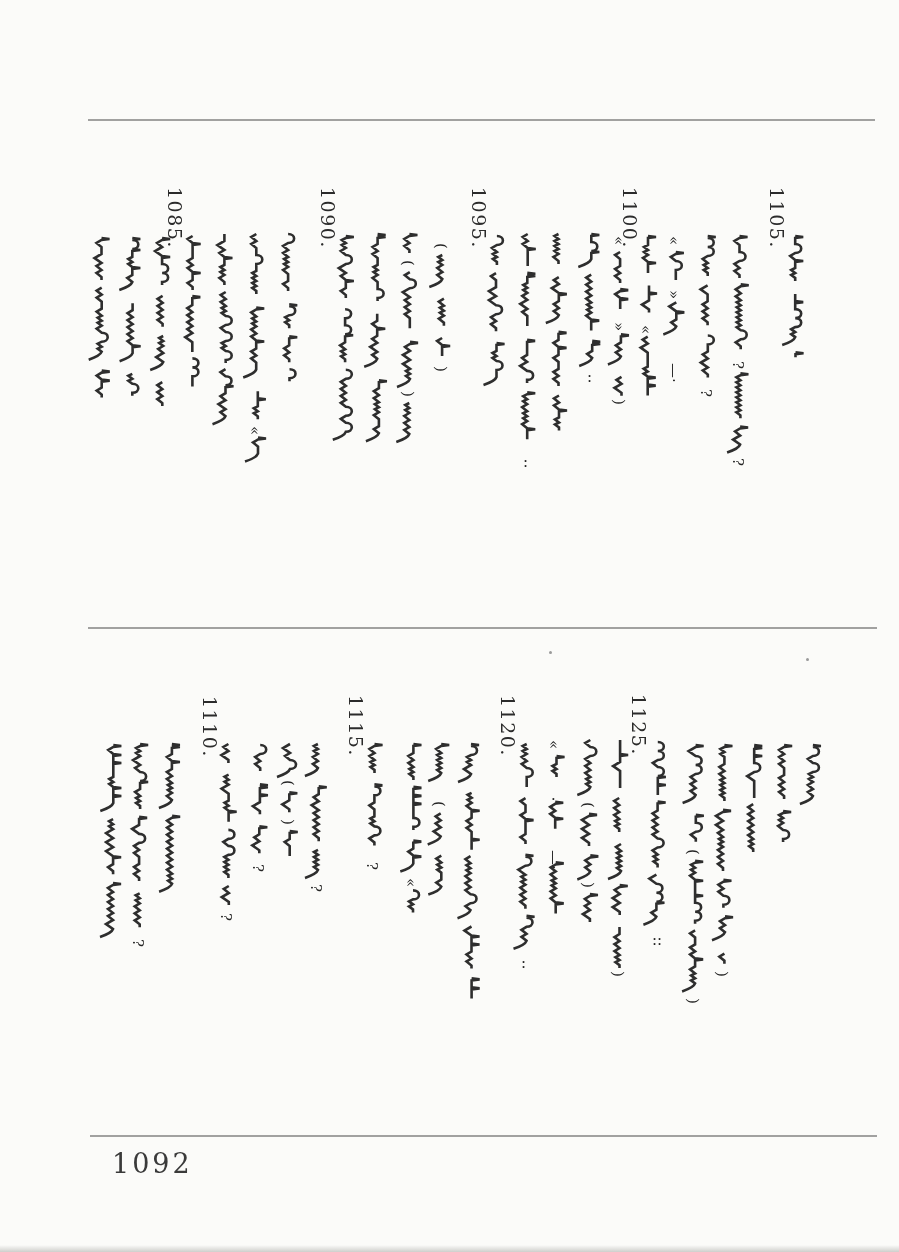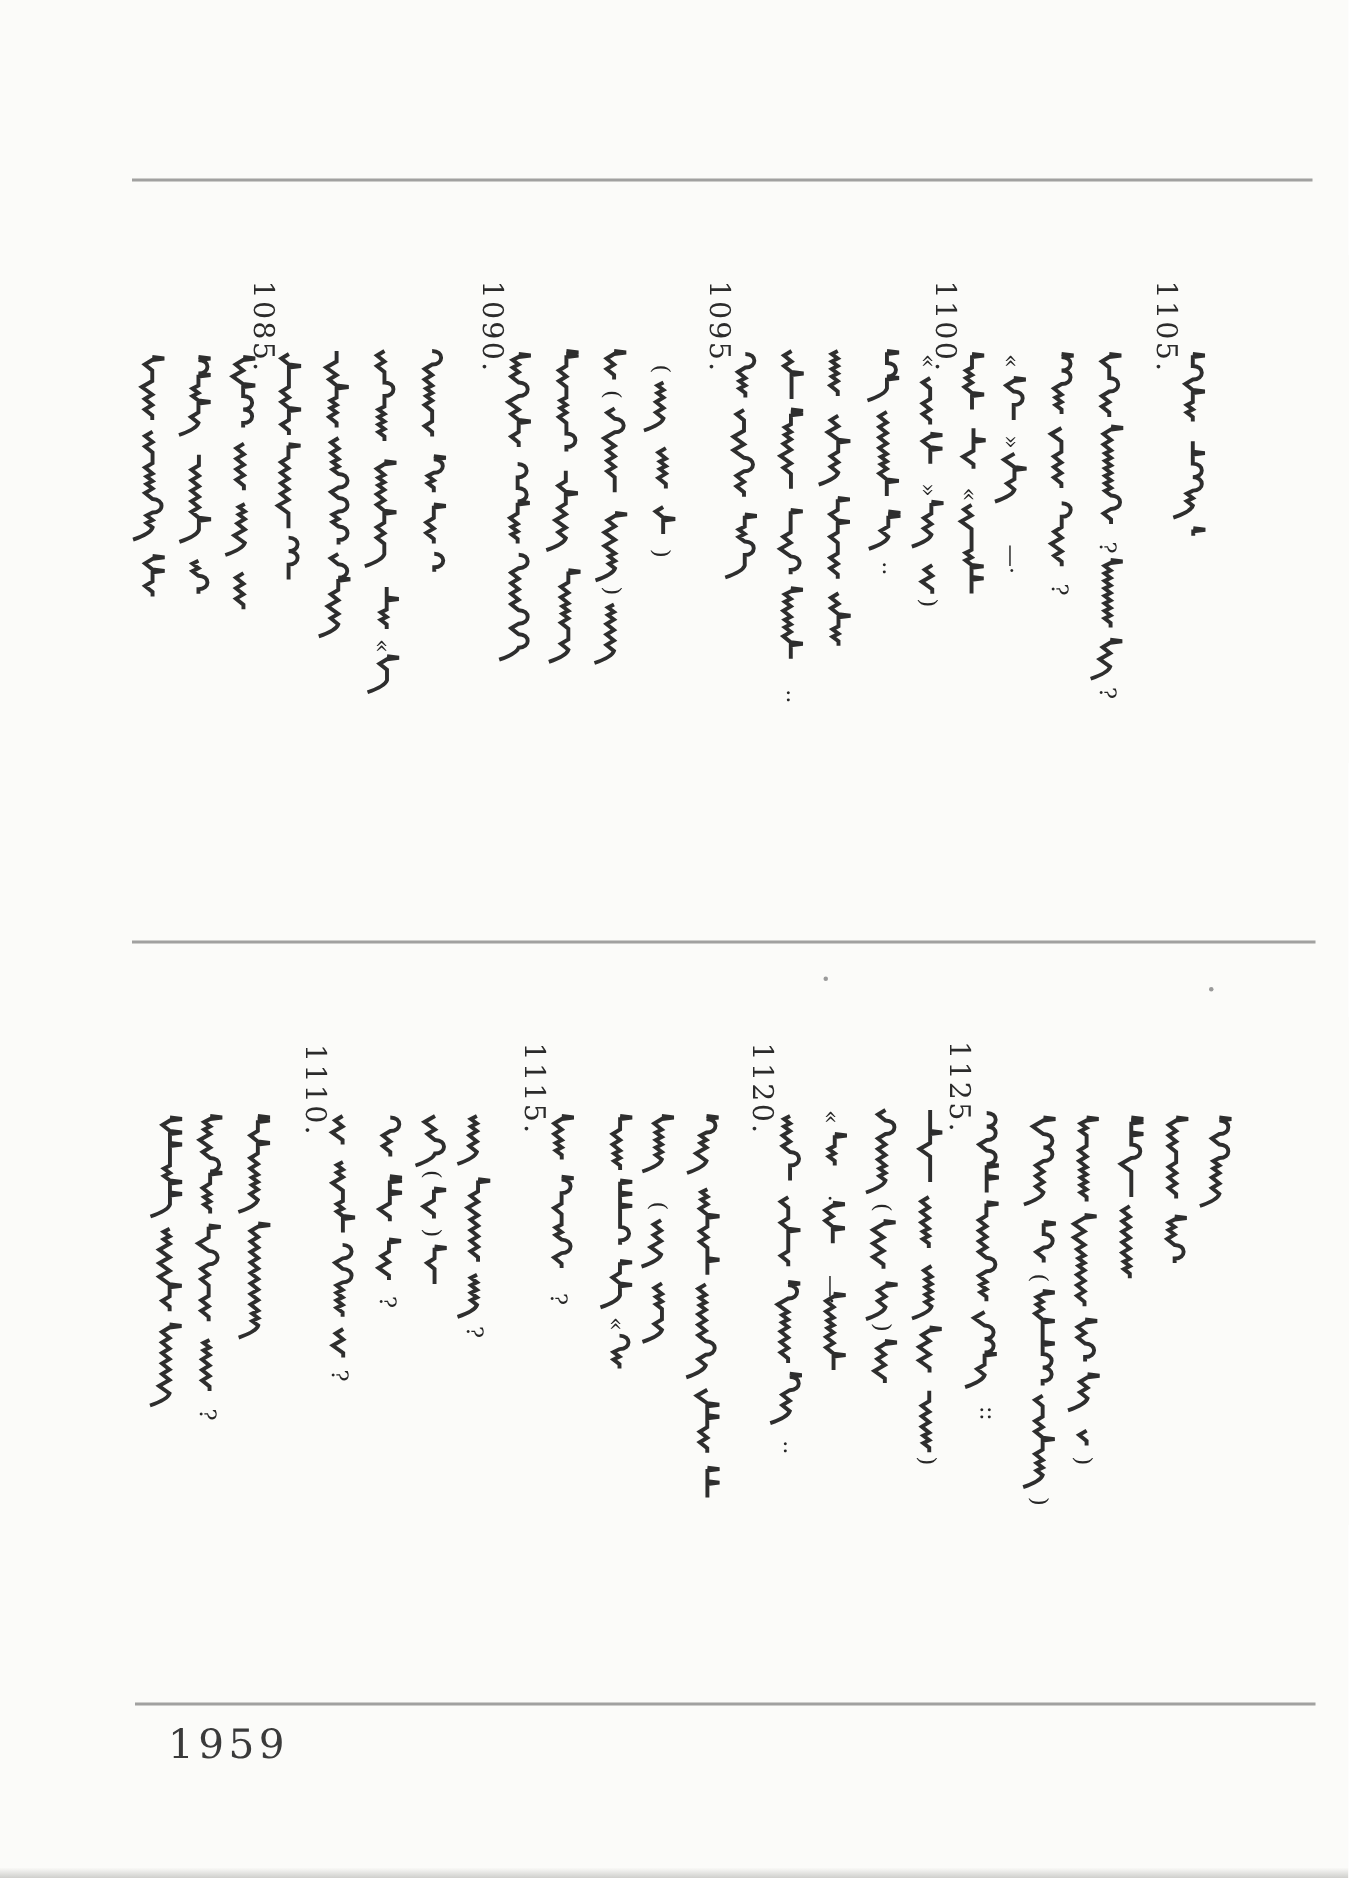--- a/index.html
+++ b/index.html
@@ -111,15 +111,15 @@
       <span class="mark rot" style="left: 563px; top: 850.36px;">—·</span>
       <span class="mark rot" style="left: 597px; top: 801.88px;">(</span>
       <span class="mark rot" style="left: 597px; top: 881.96px;">)</span>
       <span class="mark rot" style="left: 627px; top: 971px;">)</span>
       <div class="vnum" style="left: 650px; top: 694px;">1125.</div>
       <span class="mark" style="left: 652px; top: 931px;">::</span>
       <span class="mark rot" style="left: 702px; top: 848.74px;">(</span>
       <span class="mark rot" style="left: 702px; top: 998px;">)</span>
       <span class="mark rot" style="left: 731px; top: 971px;">)</span>
     </div>
-  <div class="pagenum">1959</div>
+  <div class="pagenum">1092</div>
   <div class="edge-bottom"></div>
 </div>
 
 </body></html>

